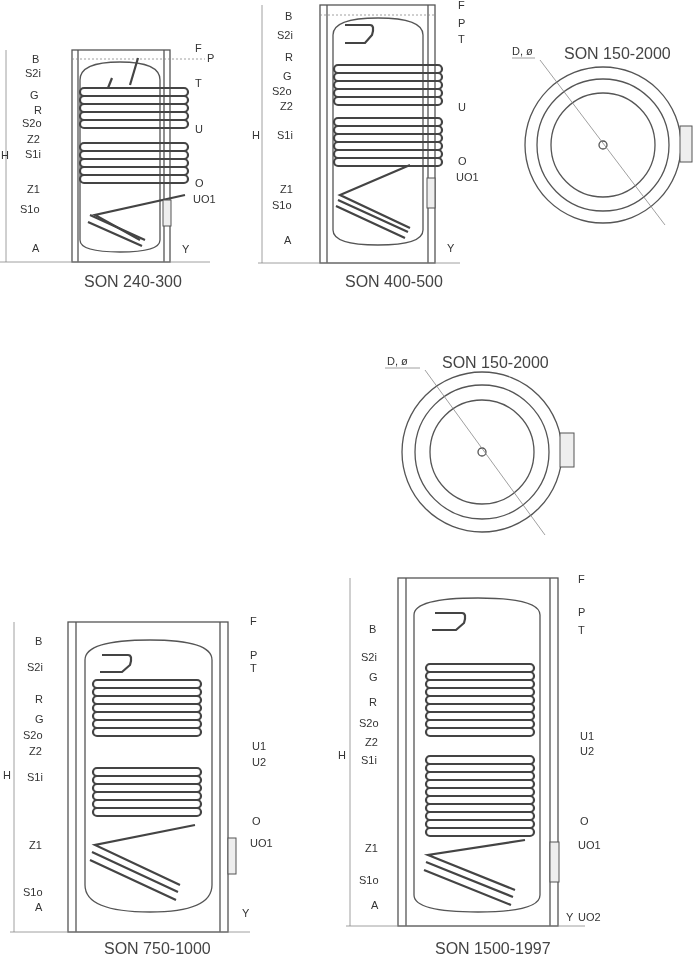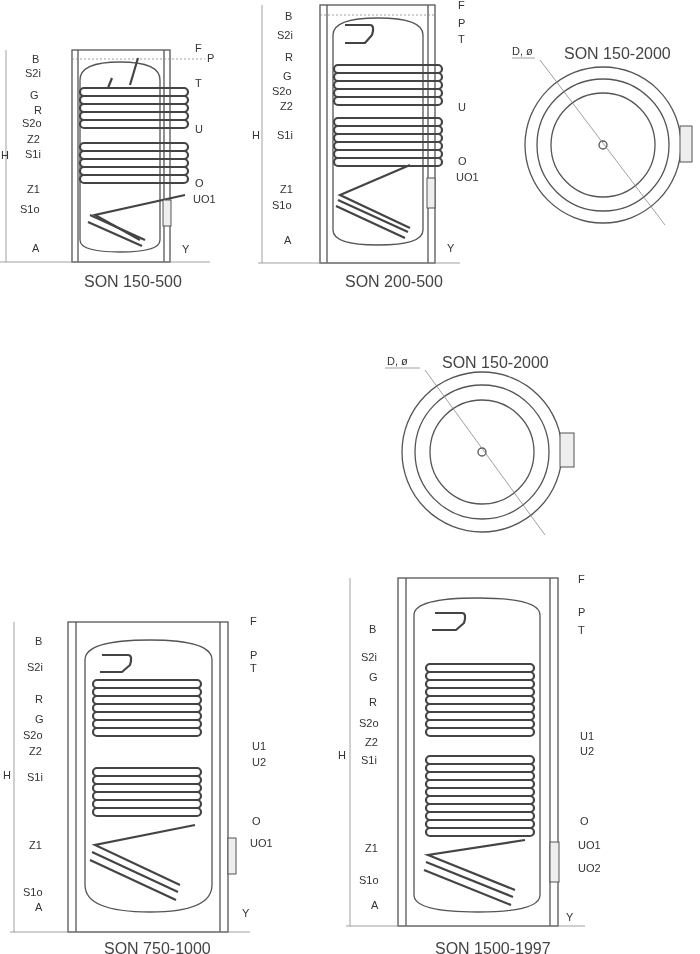--- a/index.html
+++ b/index.html
@@ -179,21 +179,21 @@
   <span class="lbl" style="left:27px;top:184px">Z1</span>
   <span class="lbl" style="left:20px;top:204px">S1o</span>
   <span class="lbl" style="left:32px;top:243px">A</span>
   <span class="lbl" style="left:195px;top:43px">F</span>
   <span class="lbl" style="left:207px;top:53px">P</span>
   <span class="lbl" style="left:195px;top:78px">T</span>
   <span class="lbl" style="left:195px;top:124px">U</span>
   <span class="lbl" style="left:195px;top:178px">O</span>
   <span class="lbl" style="left:193px;top:194px">UO1</span>
   <span class="lbl" style="left:182px;top:244px">Y</span>
-  <span class="cap" style="left:84px;top:273px">SON 150-500</span>
+  <span class="cap" style="left:84px;top:273px">SON 240-300</span>
 </div>
 
 <div>
   <span class="lbl" style="left:252px;top:130px">H</span>
   <span class="lbl" style="left:285px;top:11px">B</span>
   <span class="lbl" style="left:277px;top:30px">S2i</span>
   <span class="lbl" style="left:285px;top:52px">R</span>
   <span class="lbl" style="left:283px;top:71px">G</span>
   <span class="lbl" style="left:272px;top:86px">S2o</span>
   <span class="lbl" style="left:280px;top:101px">Z2</span>
@@ -201,21 +201,21 @@
   <span class="lbl" style="left:280px;top:184px">Z1</span>
   <span class="lbl" style="left:272px;top:200px">S1o</span>
   <span class="lbl" style="left:284px;top:235px">A</span>
   <span class="lbl" style="left:458px;top:0px">F</span>
   <span class="lbl" style="left:458px;top:18px">P</span>
   <span class="lbl" style="left:458px;top:34px">T</span>
   <span class="lbl" style="left:458px;top:102px">U</span>
   <span class="lbl" style="left:458px;top:156px">O</span>
   <span class="lbl" style="left:456px;top:172px">UO1</span>
   <span class="lbl" style="left:447px;top:243px">Y</span>
-  <span class="cap" style="left:345px;top:273px">SON 200-500</span>
+  <span class="cap" style="left:345px;top:273px">SON 400-500</span>
 </div>
 
 <div>
   <span class="lbl" style="left:512px;top:46px">D, ø</span>
   <span class="cap" style="left:564px;top:45px">SON 150-2000</span>
 </div>
 <div>
   <span class="lbl" style="left:387px;top:356px">D, ø</span>
   <span class="cap" style="left:442px;top:354px">SON 150-2000</span>
 </div>
@@ -255,16 +255,16 @@
   <span class="lbl" style="left:365px;top:843px">Z1</span>
   <span class="lbl" style="left:359px;top:875px">S1o</span>
   <span class="lbl" style="left:371px;top:900px">A</span>
   <span class="lbl" style="left:578px;top:574px">F</span>
   <span class="lbl" style="left:578px;top:607px">P</span>
   <span class="lbl" style="left:578px;top:625px">T</span>
   <span class="lbl" style="left:580px;top:731px">U1</span>
   <span class="lbl" style="left:580px;top:746px">U2</span>
   <span class="lbl" style="left:580px;top:816px">O</span>
   <span class="lbl" style="left:578px;top:840px">UO1</span>
-  <span class="lbl" style="left:578px;top:863px">UO2</span>
+  <span class="lbl" style="left:578px;top:912px">UO2</span>
   <span class="lbl" style="left:566px;top:912px">Y</span>
   <span class="cap" style="left:435px;top:940px">SON 1500-1997</span>
 </div>
 
 </body></html>

